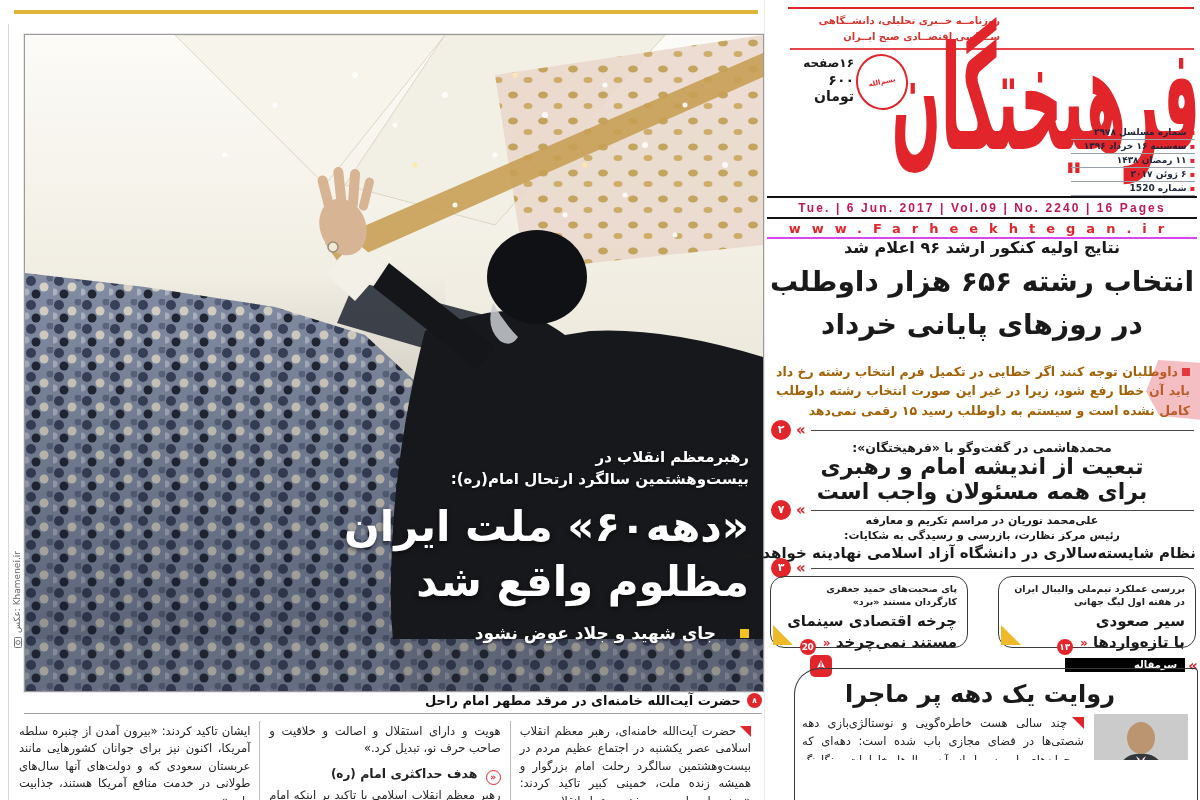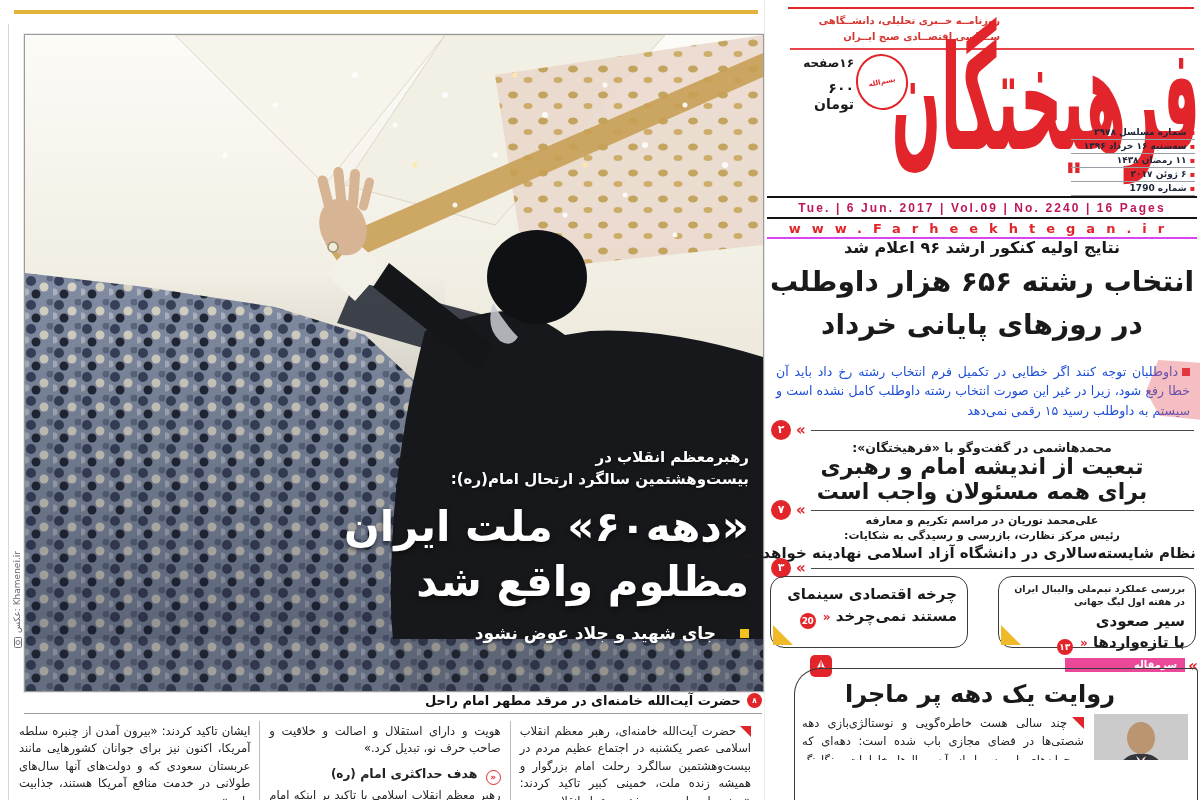--- a/index.html
+++ b/index.html
@@ -43,36 +43,36 @@
            color:#d6342f;font-size:10px;font-weight:bold;line-height:1.6;}
   .rp-line2{position:absolute;left:26px;right:6px;top:48px;height:2px;background:#e2252b;opacity:.85;}
   .logo{position:absolute;right:0;top:14px;width:310px;height:185px;text-align:right;direction:rtl;overflow:visible;}
   .logo span{display:inline-block;color:#e2252b;font-weight:bold;font-size:58px;letter-spacing:-3px;
              transform:scaleY(2.5);transform-origin:top right;line-height:1;margin-top:12px;}
   .stamp{position:absolute;left:92px;top:54px;width:48px;height:52px;border:2px solid #e2252b;
          border-radius:50%;color:#e2252b;font-size:7px;font-weight:bold;display:flex;align-items:center;
          justify-content:center;transform:rotate(-12deg);overflow:hidden;text-align:center;line-height:1.2;}
   .pgprice{position:absolute;left:26px;top:56px;width:64px;direction:rtl;text-align:right;}
   .pgprice .l1{font-size:12px;font-weight:bold;}
-  .pgprice .l2{font-size:14px;font-weight:bold;margin-top:10px;}
+  .pgprice .l2{font-size:14px;font-weight:bold;margin-top:2px;}
   .info{position:absolute;right:5px;top:126px;width:124px;direction:rtl;}
   .info .row{display:flex;align-items:center;gap:3px;font-size:9px;font-weight:bold;color:#1c2638;
              border-bottom:1px solid #9aa0a8;padding:1px 0 2px;}
   .rdot{color:#e2252b;font-size:8px;flex:0 0 auto;}
   .dateblock{position:absolute;left:3px;right:3px;top:196px;}
   .d-en{border-top:2.5px solid #121212;border-bottom:2px solid #121212;
         font-family:"Liberation Sans","DejaVu Sans",sans-serif;font-weight:bold;font-size:12px;
         letter-spacing:2.1px;white-space:nowrap;text-align:center;padding:3px 0 2px;color:#be185d;}
   .d-web{color:#e2252b;font-weight:bold;font-size:13px;letter-spacing:11px;text-align:center;
          padding:2px 0 1px;border-bottom:2px solid #d946ef;white-space:nowrap;}
   .st{direction:rtl;text-align:center;position:absolute;left:4px;right:4px;}
   .kick1{top:238px;font-size:16px;font-weight:bold;}
   .h1a{top:260px;font-size:28px;font-weight:bold;line-height:1.55;letter-spacing:-1px;}
-  .sub1{top:362px;left:12px;right:10px;font-size:12.5px;font-weight:normal;line-height:1.55;
-        text-align:justify;color:#1d4ed8;}
+  .sub1{top:362px;left:12px;right:10px;font-size:12.5px;font-weight:bold;line-height:1.55;
+        text-align:justify;color:#a16207;}
   .rsq{display:inline-block;width:8px;height:8px;background:#e2252b;margin-left:4px;}
   .ribbon{position:absolute;right:-2px;top:360px;width:56px;height:60px;background:rgba(228,85,96,.38);
           clip-path:polygon(22% 0,100% 5%,100% 100%,24% 93%,0 52%);}
   .badge-row{position:absolute;left:7px;right:6px;display:flex;align-items:center;gap:5px;direction:ltr;}
   .b2{top:420px;} .b7{top:500px;} .b3{top:558px;}
   .bc{width:20px;height:20px;border-radius:50%;background:#e2252b;color:#fff;font-size:11px;
       font-weight:bold;line-height:20px;text-align:center;flex:0 0 auto;}
   .bg{color:#e2252b;font-size:15px;font-weight:bold;line-height:1;}
   .bline{flex:1;border-top:1.6px solid #4a4a4a;margin-top:1px;}
   .kick2{top:440px;font-size:12.5px;font-weight:bold;}
@@ -85,21 +85,21 @@
         padding:5px 10px 4px;box-sizing:border-box;text-align:right;}
   .nbox .yk{position:absolute;left:2px;bottom:2px;width:20px;height:20px;background:#f0b929;
             clip-path:polygon(0 0,0 100%,100% 100%);}
   .nbox .k{font-size:9.5px;font-weight:bold;line-height:1.4;color:#222;}
   .nbox .h{font-size:15px;font-weight:bold;line-height:1.45;margin-top:2px;letter-spacing:-0.4px;}
   .ib{display:inline-block;width:16px;height:16px;border-radius:50%;background:#e2252b;color:#fff;
       font-size:9px;font-weight:bold;line-height:16px;text-align:center;vertical-align:-3px;margin-right:2px;}
   .ig{color:#e2252b;font-size:12px;font-weight:bold;}
   .ed-head{position:absolute;left:6px;right:2px;top:655px;height:22px;}
   .ed-g{position:absolute;right:0;top:2px;color:#e2252b;font-size:15px;font-weight:bold;}
-  .ed-bar{position:absolute;right:13px;top:3px;width:120px;height:14px;background:#ec4899;color:#fff;
+  .ed-bar{position:absolute;right:13px;top:3px;width:120px;height:14px;background:#000000;color:#fff;
           font-size:10px;font-weight:bold;direction:rtl;text-align:right;padding:0 8px;line-height:14px;
           box-sizing:border-box;}
   .ed-pen{position:absolute;left:40px;top:0;width:22px;height:22px;background:#e2252b;border-radius:5px;
           display:flex;align-items:center;justify-content:center;}
   .ed-box{position:absolute;left:30px;right:2px;top:668px;height:132px;border:1.6px solid #3a3a3a;
           border-bottom:none;border-radius:26px 4px 0 0;box-sizing:border-box;}
   .ed-title{position:absolute;left:10px;right:14px;top:680px;direction:rtl;text-align:center;
             font-size:24px;font-weight:bold;letter-spacing:-0.5px;}
   .ed-row{position:absolute;left:38px;right:12px;top:714px;bottom:0;display:flex;direction:rtl;gap:10px;overflow:hidden;}
   .ed-author{flex:0 0 94px;}
@@ -275,21 +275,21 @@
       <div class="row">
           <span class="rdot">▪</span>
           <span>۱۱ رمضان ۱۴۳۸</span>
         </div>
       <div class="row">
           <span class="rdot">▪</span>
           <span>۶ ژوئن ۲۰۱۷</span>
         </div>
       <div class="row">
           <span class="rdot">▪</span>
-          <span>شماره 1790</span>
+          <span>شماره 1520</span>
         </div>
     </div>
 
     <div class="dateblock">
       <div class="d-en">Tue.  |  6 Jun. 2017  |  Vol.09  |  No. 2240  |  16 Pages</div>
       <div class="d-web">www.Farheekhtegan.ir</div>
     </div>
 
     <div class="st kick1">نتایج اولیه کنکور ارشد ۹۶ اعلام شد</div>
     <div class="st h1a">
@@ -337,20 +337,24 @@
         <div class="h">
           <div>سیر صعودی</div>
           <div><span>با تازه‌واردها</span>
             <span class="ig">«</span>
             <span class="ib">۱۳</span>
           </div>
         </div>
         <div class="yk"></div>
       </div>
       <div class="nbox">
+        <div class="k">
+          <div>پای صحبت‌های حمید جعفری</div>
+            <div>کارگردان مستند «برد»</div>
+        </div>
         <div class="h">
           <div>چرخه اقتصادی سینمای</div>
           <div><span>مستند نمی‌چرخد</span>
             <span class="ig">«</span>
             <span class="ib">20</span>
           </div>
         </div>
         <div class="yk"></div>
       </div>
     </div>

